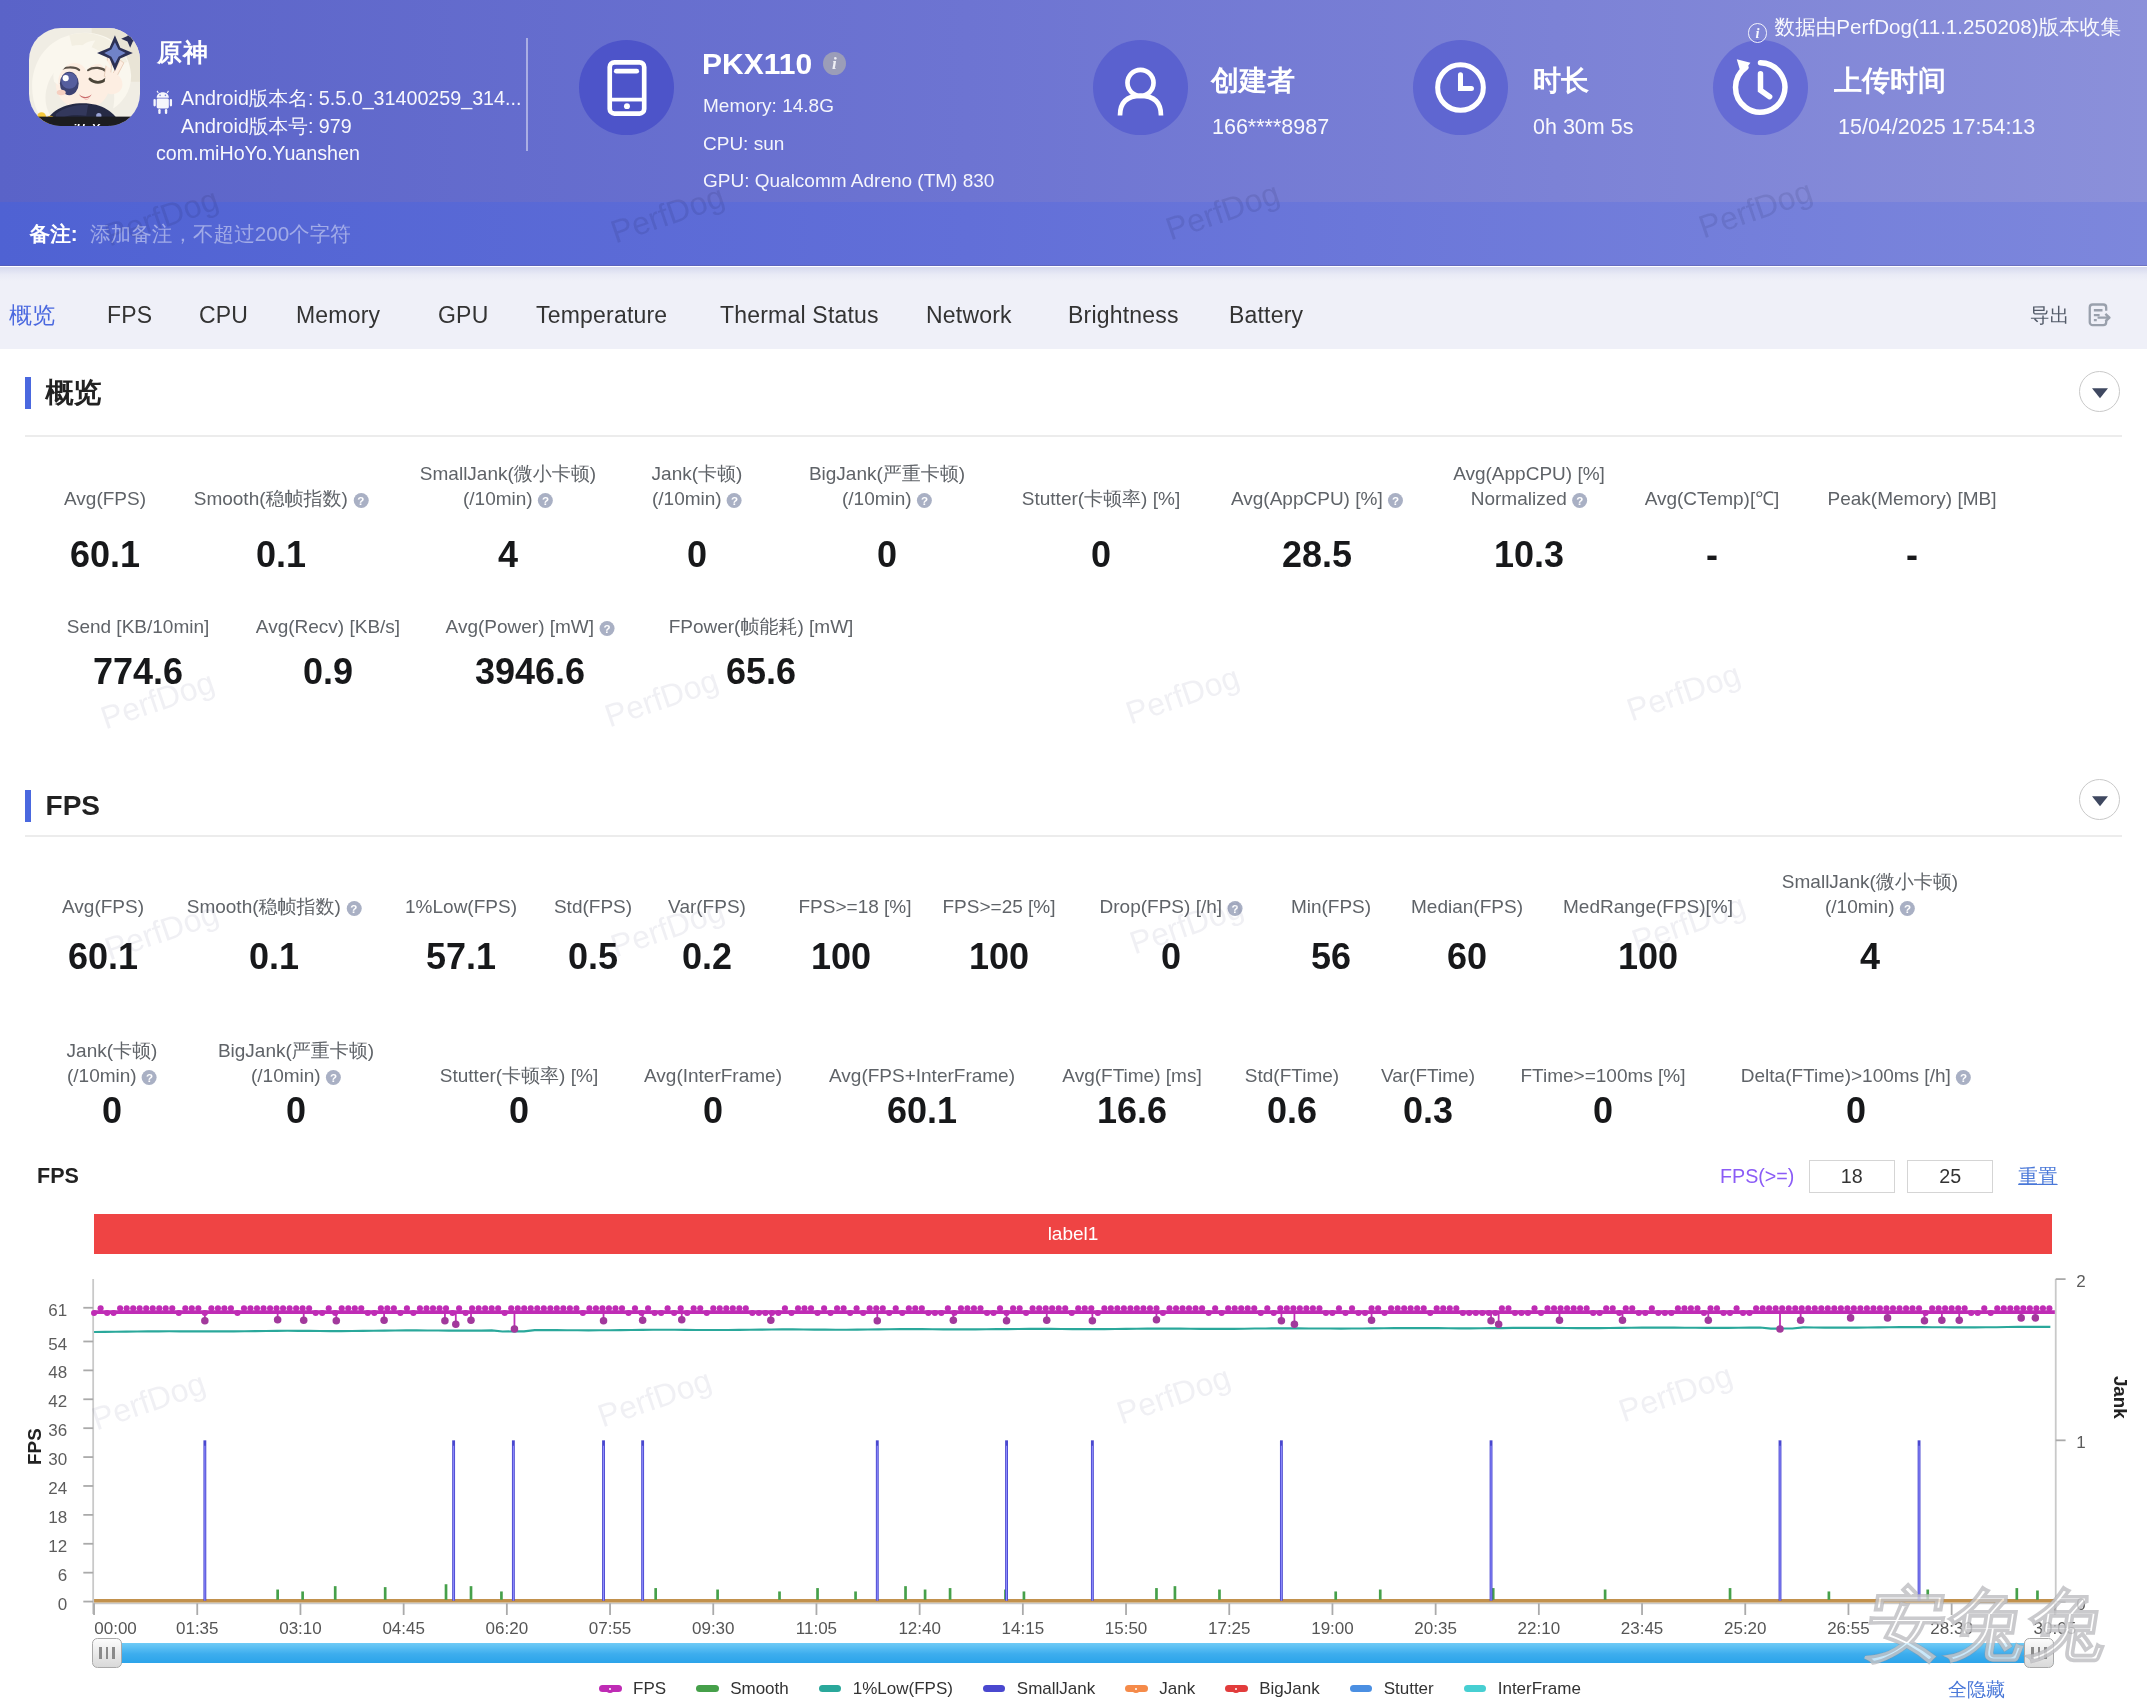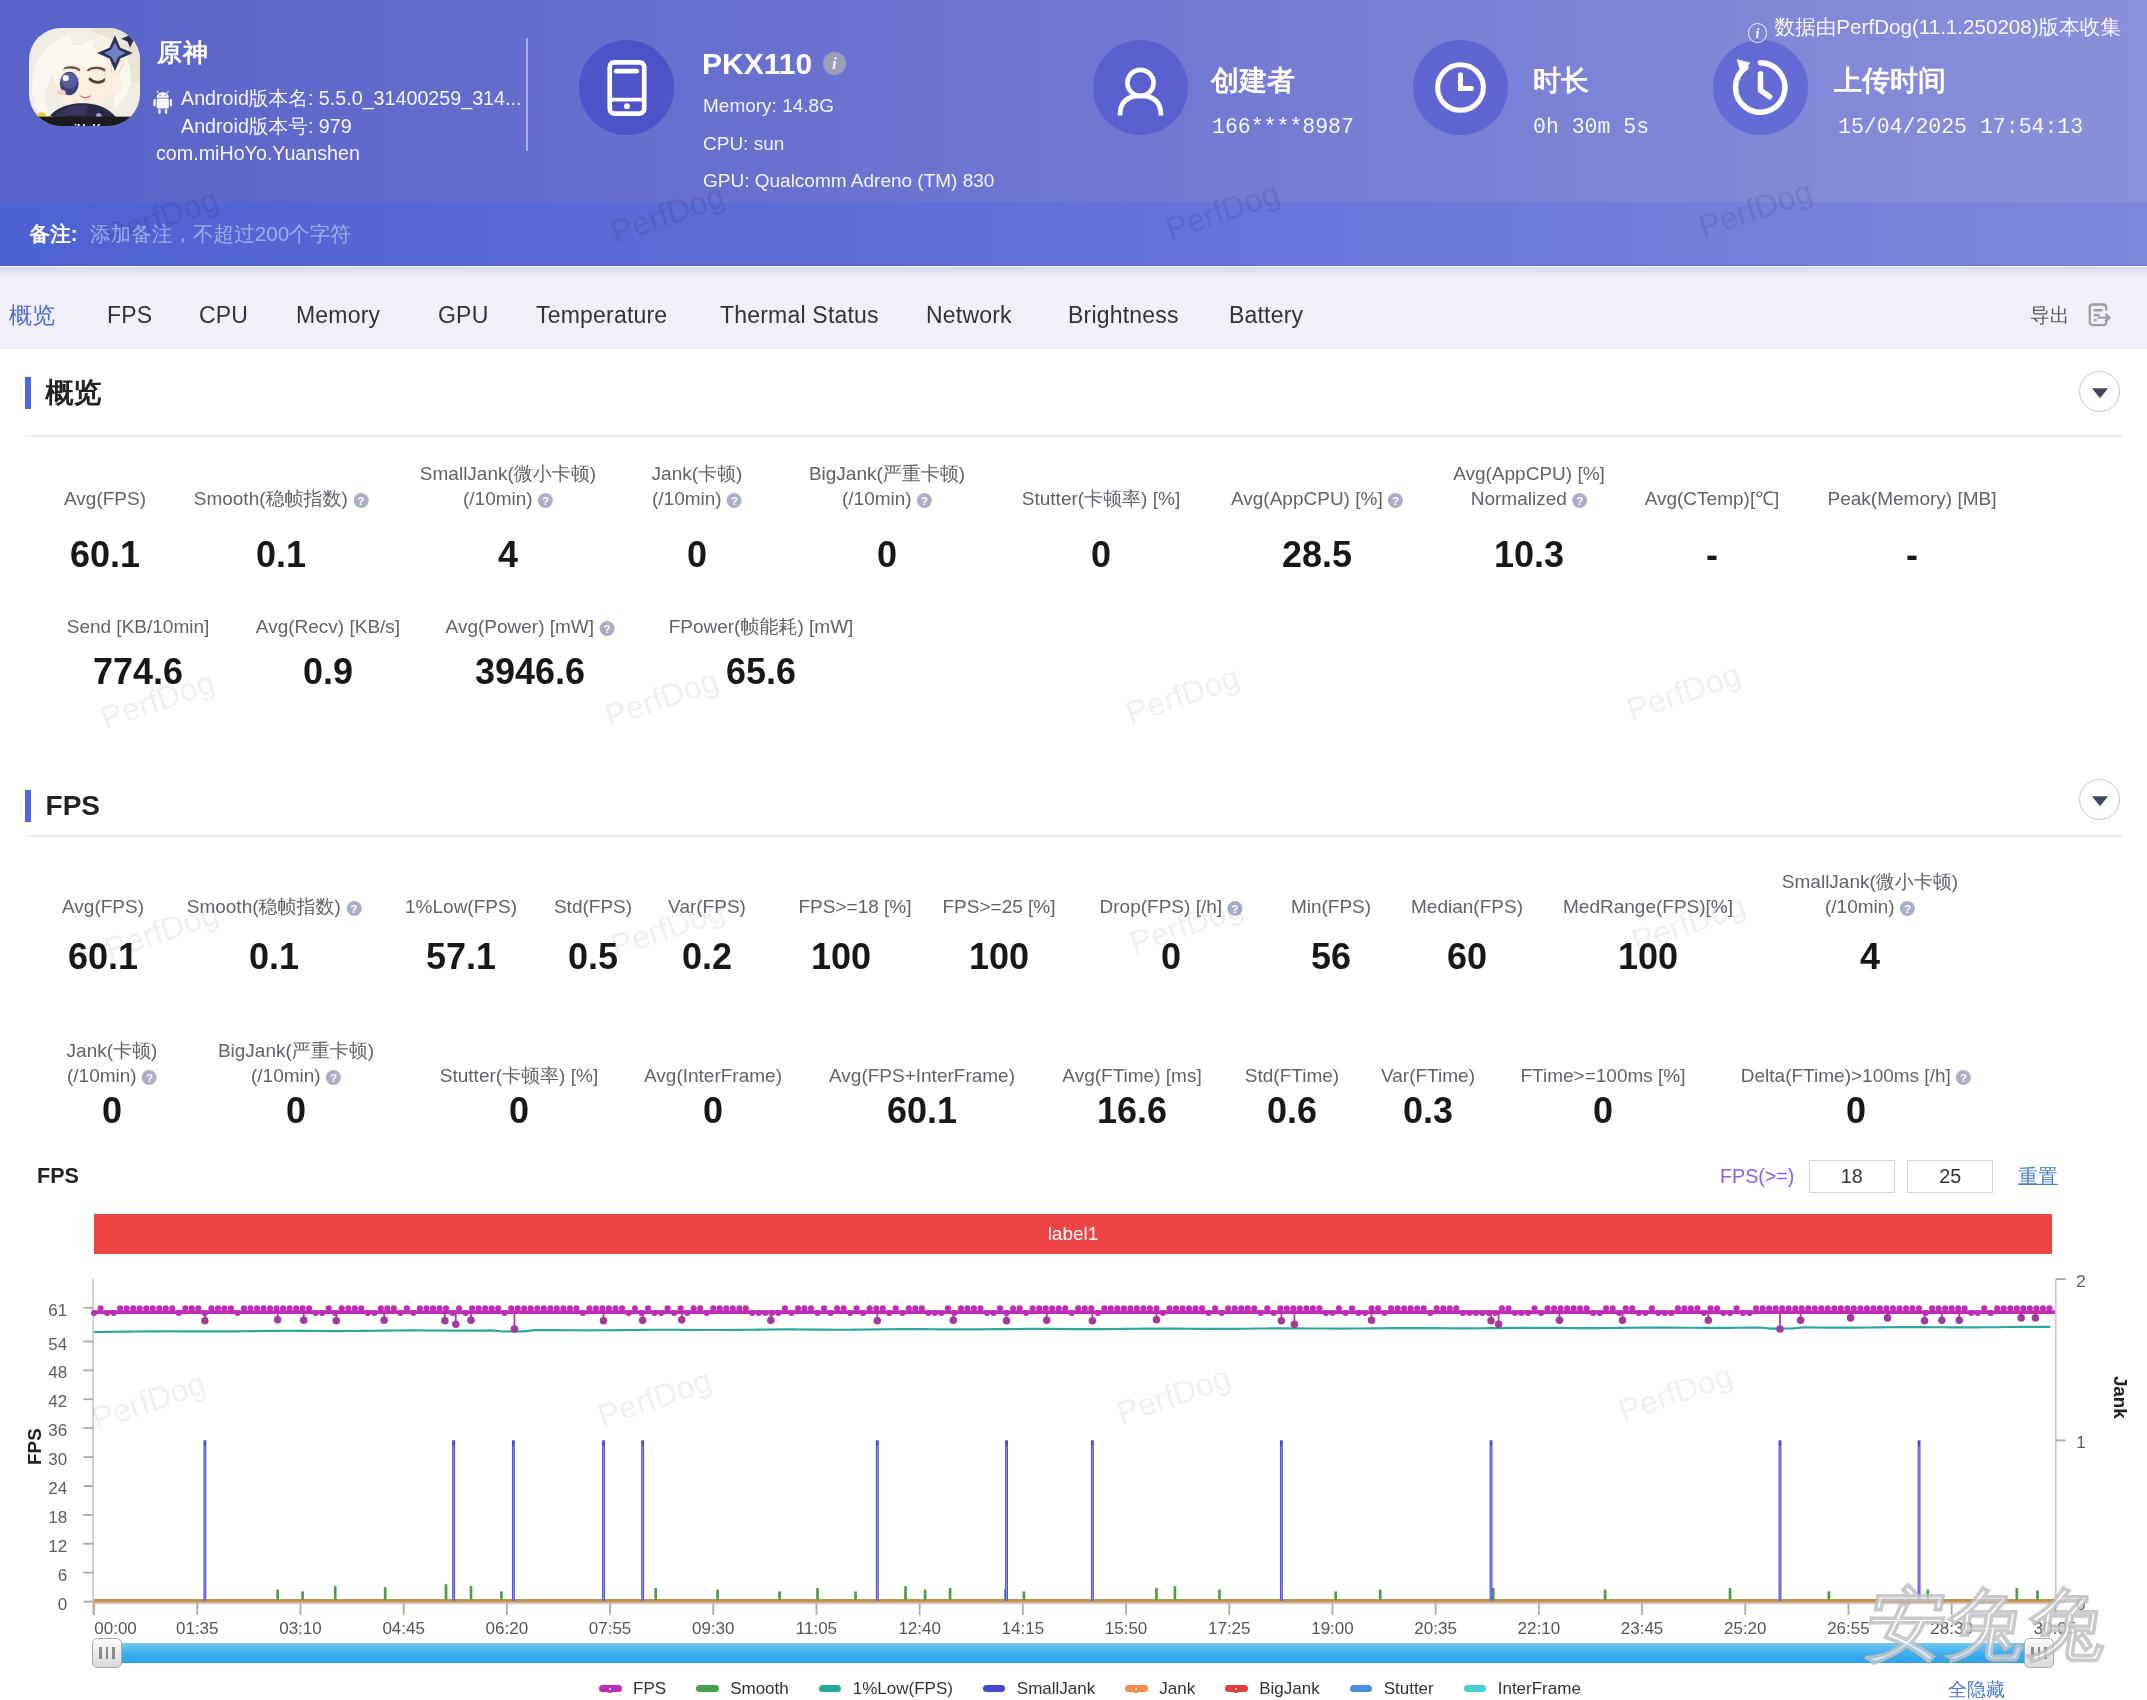--- a/index.html
+++ b/index.html
@@ -27,21 +27,21 @@
   #duration-circle { left:1413px; top:40px; width:95px; height:95px; background:#5f66d1; }
   #upload-circle { left:1713px; top:40px; width:95px; height:95px; background:#656bd4; }
   .hero-circle svg { width:100%; height:100%; }
 
   #device-name { left:702px; top:47px; font-size:30px; font-weight:bold; color:#fff; }
   .info-i { display:inline-block; width:23px; height:23px; border-radius:50%; background:#9b9db8; color:#efeff5; font-size:17px; font-style:italic; font-weight:bold; text-align:center; line-height:23px; vertical-align:5.4px; margin-left:10.7px; font-family:"Liberation Serif",serif; }
   .device-line { left:703px; font-size:19px; color:rgba(255,255,255,0.93); }
   #device-mem { top:95px; } #device-cpu { top:133px; } #device-gpu { top:170px; }
 
   .hero-label { font-size:28px; font-weight:bold; color:#fff; }
-  .hero-value { font-size:21.5px; color:rgba(255,255,255,0.95);font-family:Liberation Mono, monospace; }
+  .hero-value { font-size:21.5px; color:rgba(255,255,255,0.95); }
   #creator-label { left:1211px; top:62px; } #creator-value { left:1212px; top:115px; }
   #duration-label { left:1533px; top:62px; } #duration-value { left:1533px; top:115px; }
   #upload-label { left:1834px; top:62px; } #upload-value { left:1838px; top:115px; }
 
   #collect-note { right:27px; top:13.4px; font-size:20.6px; color:rgba(255,255,255,0.95); }
   #collect-note .oi { display:inline-block; width:19.7px; height:19.7px; border:1.8px solid rgba(255,255,255,0.9); border-radius:50%; text-align:center; line-height:19.7px; font-size:14.3px; font-style:italic; font-weight:bold; margin-right:7.2px; vertical-align:-3.6px; font-family:"Liberation Serif",serif;}
 
   #remark-label { left:29.6px; top:220px; font-size:20.6px; font-weight:bold; color:#fff; }
   #remark-placeholder { left:90px; top:220px; font-size:20.6px; color:rgba(255,255,255,0.45); }
 

